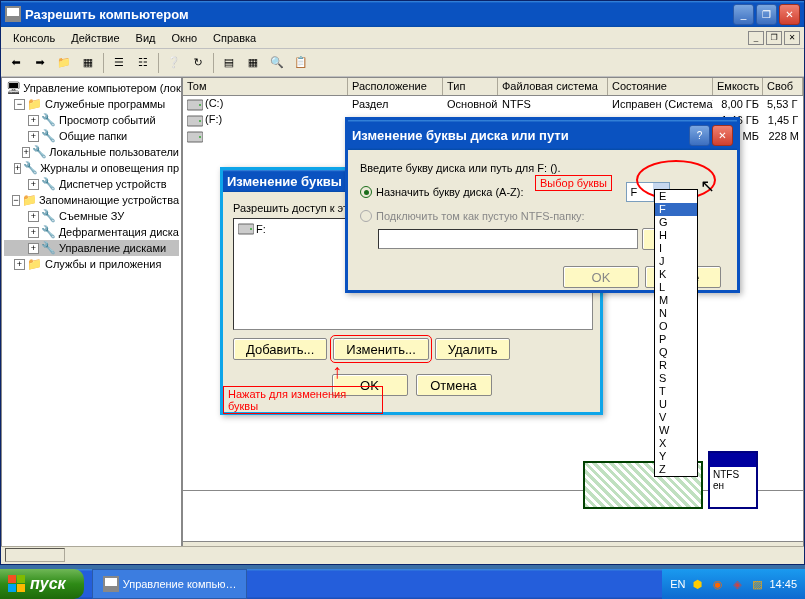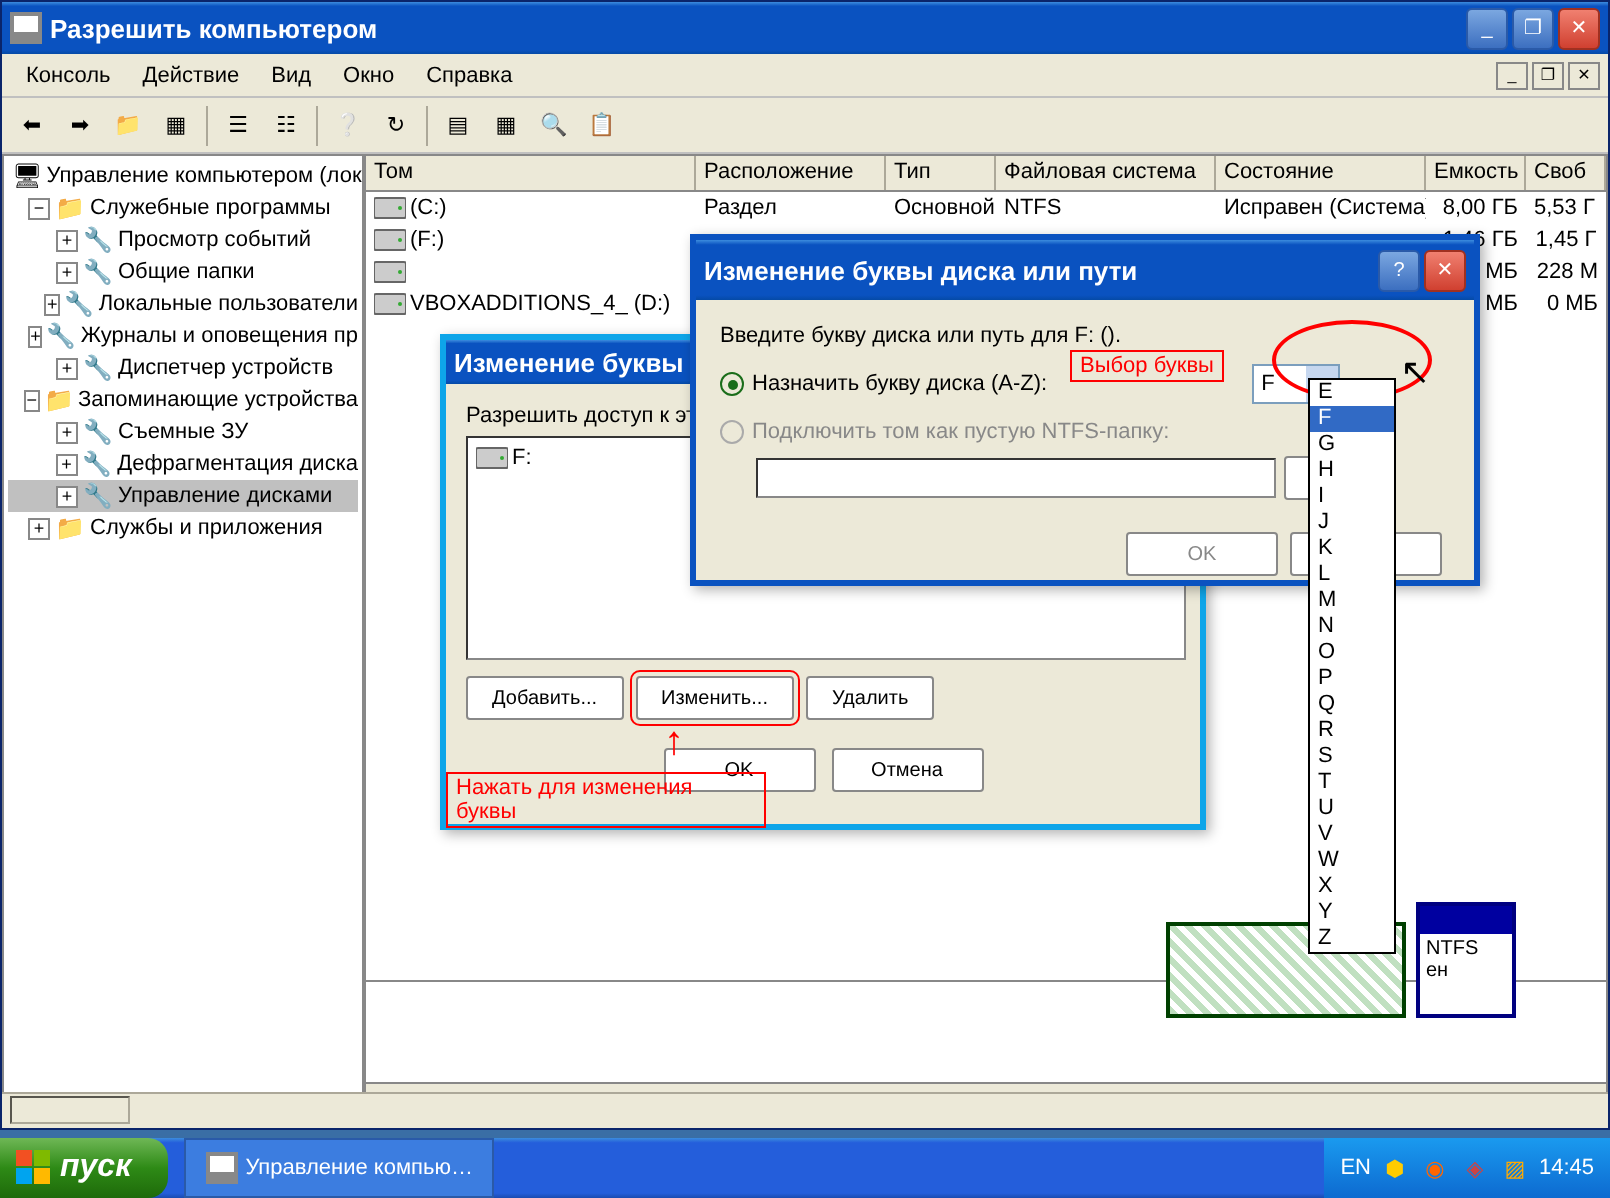--- a/index.html
+++ b/index.html
@@ -46,21 +46,21 @@
 .statusbar { height: 18px; background: #ece9d8; border-top: 1px solid #aca899; position:absolute; bottom:0; left:0; right:0;}
 
 
 .dialog1 { position: absolute; top: 167px; left: 220px; width: 383px; height: 248px; background: #ece9d8; border: 3px solid #0ea5e9; box-shadow: 2px 2px 6px rgba(0,0,0,.3); }
 .dialog1 .titlebar { height: 22px; font-size: 12px; }
 .dlg-body { padding: 10px; background:#ece9d8;}
 .group-label { font-size: 11px; margin-bottom: 4px; }
 .list-box { width: 360px; height: 112px; background: #fff; border: 1px inset #888; padding: 2px; }
 .list-item { display: flex; align-items: center; height: 16px; padding: 0 2px; }
 .dlg-buttons { display: flex; gap: 6px; margin-top: 8px; }
-.btn { height: 22px; padding: 0 12px; background: #ffffff; border: 1px solid #888; border-radius: 2px; cursor: pointer; font-size: 10px; box-shadow: inset 1px 1px 0 #fff; }
+.btn { height: 22px; padding: 0 12px; background: #fef9c3; border: 1px solid #888; border-radius: 2px; cursor: pointer; font-size: 13px; box-shadow: inset 1px 1px 0 #fff; }
 .dlg-bottom { display: flex; justify-content: center; gap: 8px; margin-top: 14px; }
 .btn-wide { width: 76px; }
 
 
 .dialog2 { position: absolute; top: 117px; left: 345px; width: 395px; height: 176px; background: #ece9d8; border: 3px solid #0a52c0; box-shadow: 2px 2px 6px rgba(0,0,0,.3); }
 .dialog2 .titlebar { height: 30px; font-size: 12px; }
 .dlg2-body { padding: 12px; font-size: 11px; }
 .radio-row { display: flex; align-items: center; gap: 4px; margin-top: 8px; }
 .radio-circle { width: 12px; height: 12px; border: 1px solid #1a6d1a; border-radius: 50%; display: flex; align-items: center; justify-content: center; }
 .radio-dot { width: 5px; height: 5px; background: #1a6d1a; border-radius: 50%; }
@@ -206,24 +206,20 @@
                   <circle cx="13" cy="6" r="1" fill="#3a3"></circle>
                 </svg></span></div>
             <div class="list-cell" style="width:95px"></div>
             <div class="list-cell" style="width:55px"></div>
             <div class="list-cell" style="width:110px"></div>
             <div class="list-cell" style="width:105px"></div>
             <div class="list-cell" style="width:50px;text-align:right">549 МБ</div>
             <div class="list-cell" style="width:40px;text-align:right">228 М</div>
           </div>
           <div class="list-row">
-            <div class="list-cell" style="width:165px"><span class="disk-icon"><svg width="16" height="12">
-                  <rect width="16" height="10" y="1" rx="1" fill="#ccc" stroke="#666"></rect>
-                  <circle cx="13" cy="6" r="1" fill="#3a3"></circle>
-                </svg></span>VBOXADDITIONS_4_ (D:)</div>
             <div class="list-cell" style="width:95px"></div>
             <div class="list-cell" style="width:55px"></div>
             <div class="list-cell" style="width:110px"></div>
             <div class="list-cell" style="width:105px"></div>
             <div class="list-cell" style="width:50px;text-align:right">37 МБ</div>
             <div class="list-cell" style="width:40px;text-align:right">0 МБ</div>
           </div>
         </div>
       <div class="graph-area">
         <div class="gblock blue" style="left:525px;top:-40px;width:50px;height:58px;">

